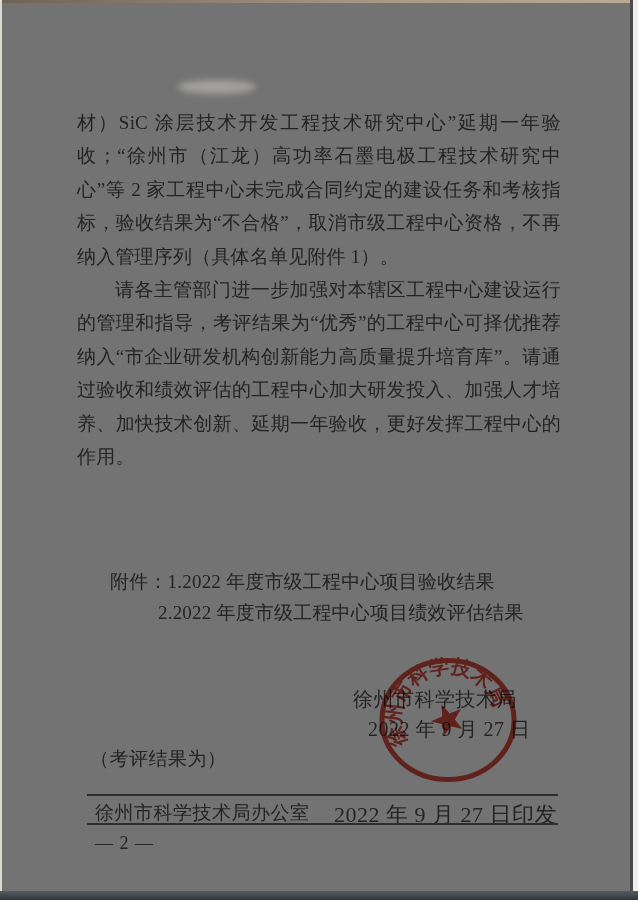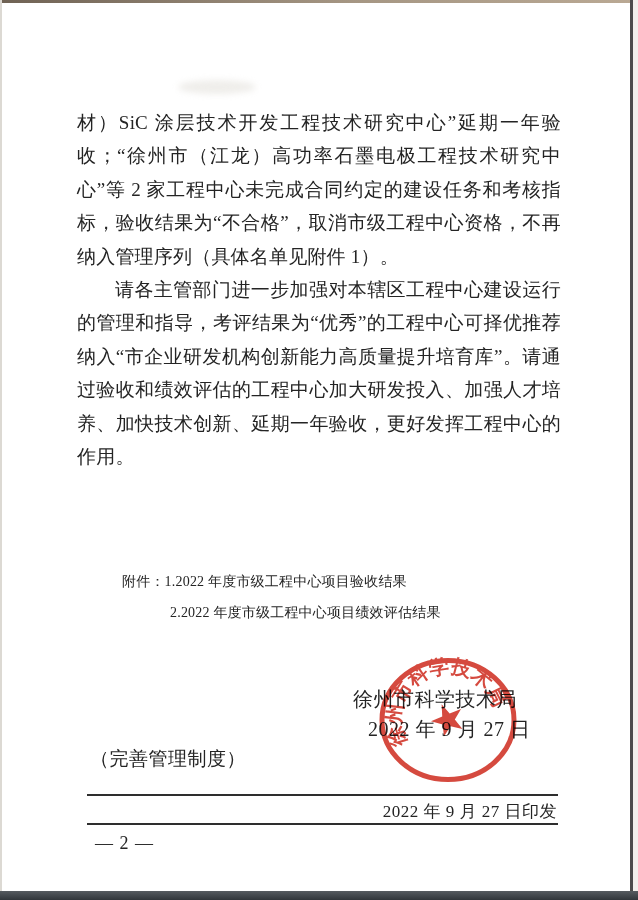--- a/index.html
+++ b/index.html
@@ -1,20 +1,20 @@
 <!DOCTYPE html>
 <html><head>
 <meta charset="utf-8">
 <style>
   html,body{margin:0;padding:0;background:#e9e7e3;}
   .page{
     position:relative;
     width:638px;height:900px;
     margin:0 auto;
-    background:#ffffff;
+    background:#737373;
     overflow:hidden;
     font-family:"Liberation Serif","DejaVu Serif",serif;
     color:#242424;
   }
   
   .edge-top{position:absolute;left:0;top:0;width:638px;height:3px;
     background:linear-gradient(to right,#6f6254,#a59683 55%,#baa994);}
   .edge-bottom{position:absolute;left:0;top:891px;width:638px;height:9px;
     background:linear-gradient(to bottom,#565b60,#31363b);}
   .edge-right{position:absolute;left:630px;top:0;width:3px;height:900px;background:#4b4b4b;}
@@ -27,36 +27,36 @@
   .body-text{
     position:absolute;left:77px;top:106px;width:484px;
     font-size:19px;line-height:33.4px;
     text-align:justify;text-justify:inter-ideograph;
     letter-spacing:.2px;
   }
   .body-text p{margin:0;}
   .body-text p.indent{text-indent:2em;}
 
   
-  .attachments{position:absolute;left:122px;top:566px;font-size:14px;line-height:31px;letter-spacing:.2px;}
+  .attachments{position:absolute;left:110px;top:566px;font-size:19px;line-height:31px;letter-spacing:.2px;}
   .attachments .row{white-space:nowrap;}
   .attachments .row2{margin-left:48px;}
 
   
   .sig-org{position:absolute;left:353px;top:686px;font-size:20px;letter-spacing:.5px;white-space:nowrap;}
   .sig-date{position:absolute;left:368px;top:716px;font-size:20px;letter-spacing:.5px;white-space:nowrap;}
 
   .disclosure{position:absolute;left:90px;top:746px;font-size:19px;letter-spacing:.5px;}
 
   
   .rule{position:absolute;left:87px;width:471px;height:2px;background:#2e2e2e;}
   .rule-top{top:794px;}
   .rule-bottom{top:823px;}
   .footer-office{position:absolute;left:95px;top:800px;font-size:19px;letter-spacing:.5px;white-space:nowrap;}
-  .footer-date{position:absolute;right:81px;top:800px;font-size:17px;letter-spacing:.5px;white-space:nowrap;}
+  .footer-date{position:absolute;right:81px;top:800px;font-size:22px;letter-spacing:.5px;white-space:nowrap;}
   .page-num{position:absolute;left:95px;top:833px;font-size:18px;letter-spacing:1px;}
 
   
   .seal{
     position:absolute;left:378px;top:656px;width:140px;height:128px;
     mix-blend-mode:multiply;opacity:.92;
   }
 </style>
 </head>
 <body>
@@ -76,23 +76,24 @@
   </div>
 
   <div class="attachments">
     <div class="row"><span>附件：</span><span>1.2022 年度市级工程中心项目验收结果</span></div>
     <div class="row row2"><span>2.2022 年度市级工程中心项目绩效评估结果</span></div>
   </div>
 
   <div class="sig-org">徐州市科学技术局</div>
   <div class="sig-date">2022 年 9 月 27 日</div>
 
-  <div class="disclosure">（完善管理制度）</div>
+  <div class="disclosure">（考评结果为）</div>
 
   <div class="rule rule-top"></div>
+  <div class="footer-office">徐州市科学技术局办公室</div>
   <div class="footer-date">2022 年 9 月 27 日印发</div>
   <div class="rule rule-bottom"></div>
   <div class="page-num">— 2 —</div>
 
   <svg class="seal" viewBox="0 0 140 128" xmlns="http://www.w3.org/2000/svg">
     <ellipse cx="70" cy="64" rx="66" ry="59.5" fill="none" stroke="#d23a2e" stroke-width="5"></ellipse>
     <g transform="rotate(-22 70 64)">
       <polygon fill="#d23a2e" points="70,47 74,58.5 86.2,58.7 76.5,66.1 80,77.8 70,70.8 60,77.8 63.5,66.1 53.8,58.7 66,58.5"></polygon>
       <defs>
         <path id="sealArc" d="M 27.4 83.9 A 47 47 0 1 1 112.6 83.9" fill="none"></path>

